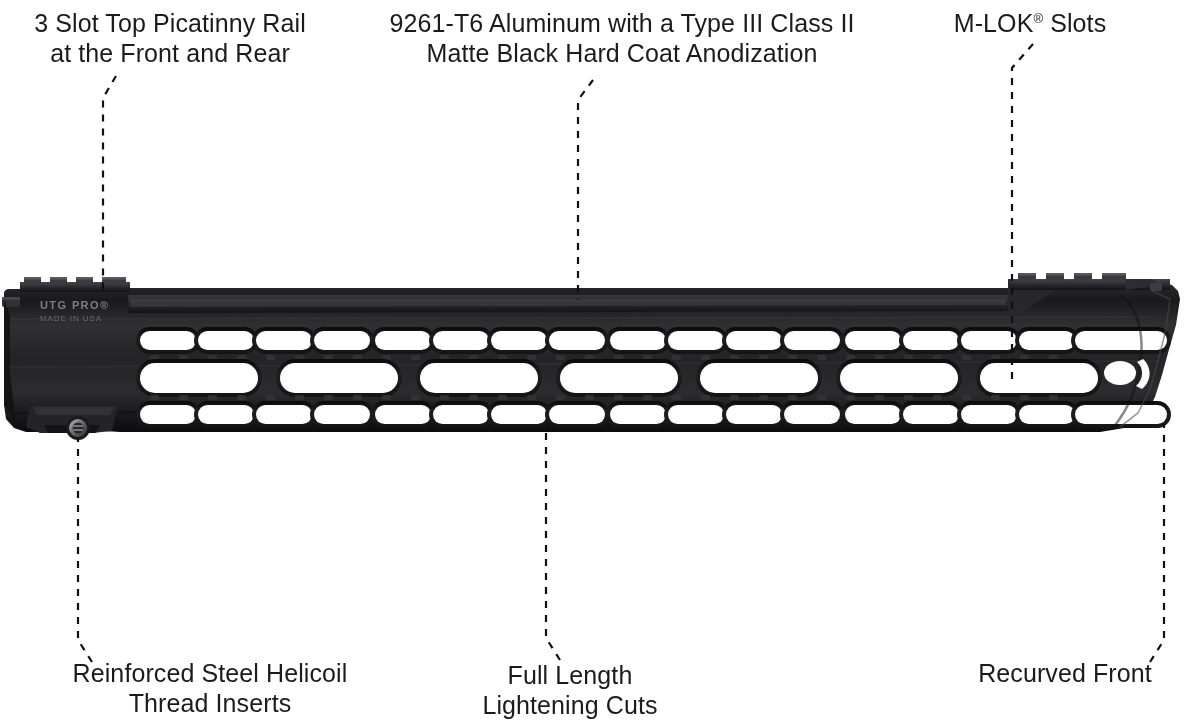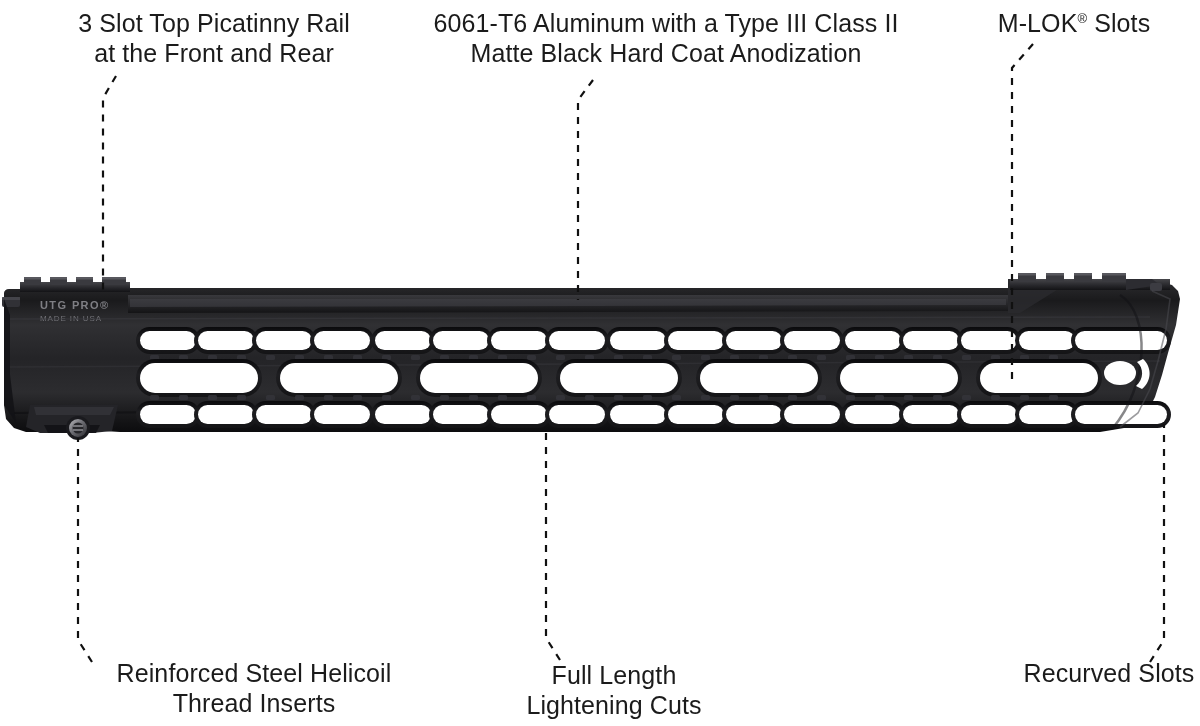--- a/index.html
+++ b/index.html
@@ -23,21 +23,20 @@
   .callout {
     position: absolute;
     text-align: center;
     color: #1b1b1b;
     font-size: 25px;
     line-height: 30px;
     font-weight: 400;
     letter-spacing: 0.1px;
     white-space: pre-line;
     font-family: "Liberation Sans", sans-serif;
-    padding-left: 44px;
   }
   .callout sup {
     font-size: 13px;
     vertical-align: super;
     line-height: 0;
   }
 
   #label-rail      { left: 0px;   top: 8px;  width: 340px; }
   #label-alloy     { left: 352px; top: 8px;  width: 540px; }
   #label-mlok      { left: 900px; top: 8px;  width: 260px; }
@@ -361,26 +360,26 @@
       <path d="M 1033 44 L 1012 68 L 1012 380"></path>
       <path d="M 92 662 L 78 640 L 78 438"></path>
       <path d="M 560 660 L 546 638 L 546 432"></path>
       <path d="M 1150 662 L 1164 640 L 1164 424"></path>
     </g>
   </svg>
 
   <div class="callout" id="label-rail">3 Slot Top Picatinny Rail
 at the Front and Rear</div>
 
-  <div class="callout" id="label-alloy">6061-T6 Aluminum with a Type III Class II
+  <div class="callout" id="label-alloy">9261-T6 Aluminum with a Type III Class II
 Matte Black Hard Coat Anodization</div>
 
   <div class="callout" id="label-helicoil">Reinforced Steel Helicoil
 Thread Inserts</div>
 
   <div class="callout" id="label-mlok"><span>M-LOK</span><sup>®</sup><span> Slots</span></div>
 
   <div class="callout" id="label-lighten">Full Length
 Lightening Cuts</div>
 
-  <div class="callout" id="label-recurved">Recurved Slots</div>
+  <div class="callout" id="label-recurved">Recurved Front</div>
 
 </div>
 
 </body></html>

